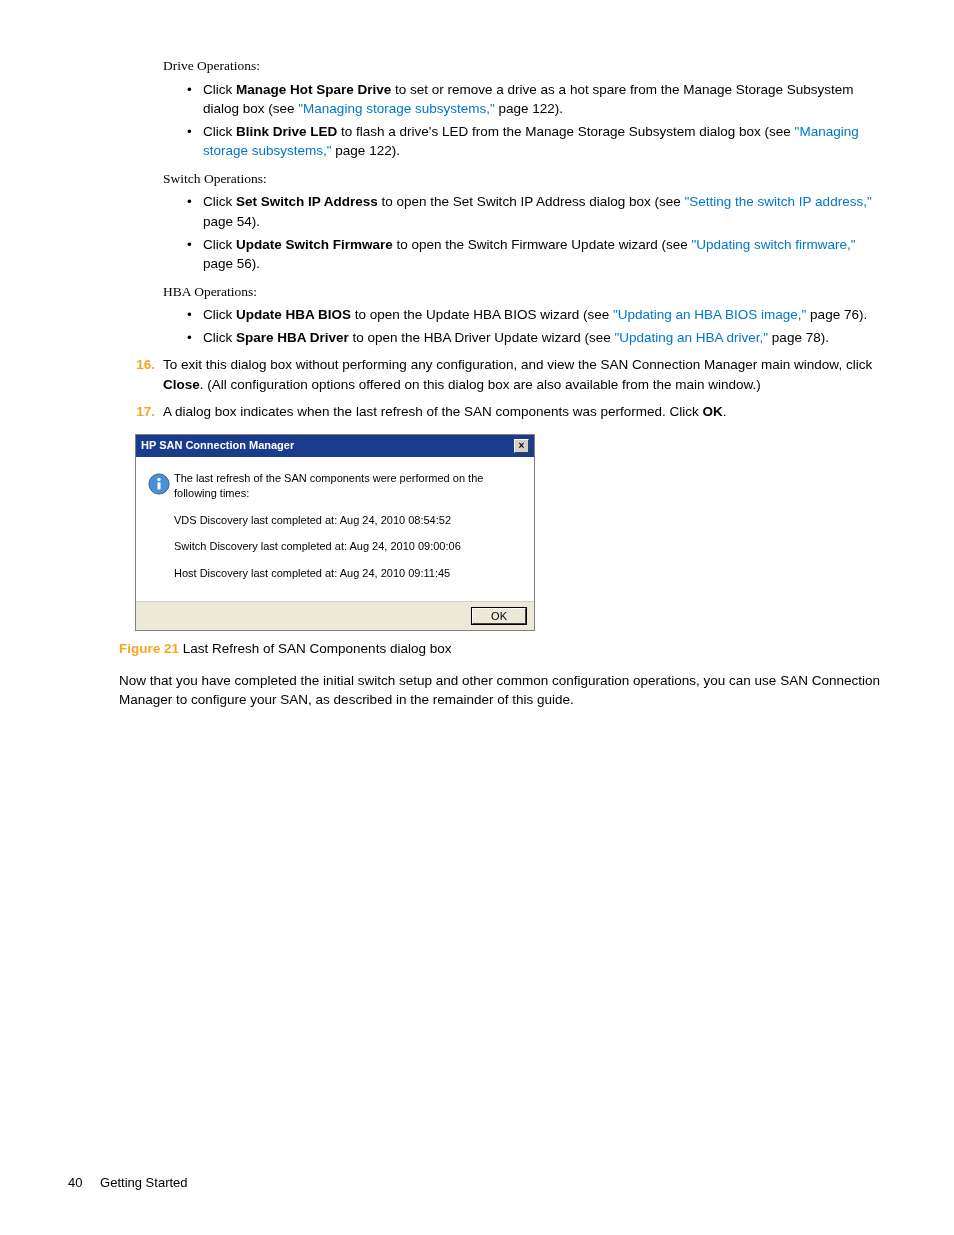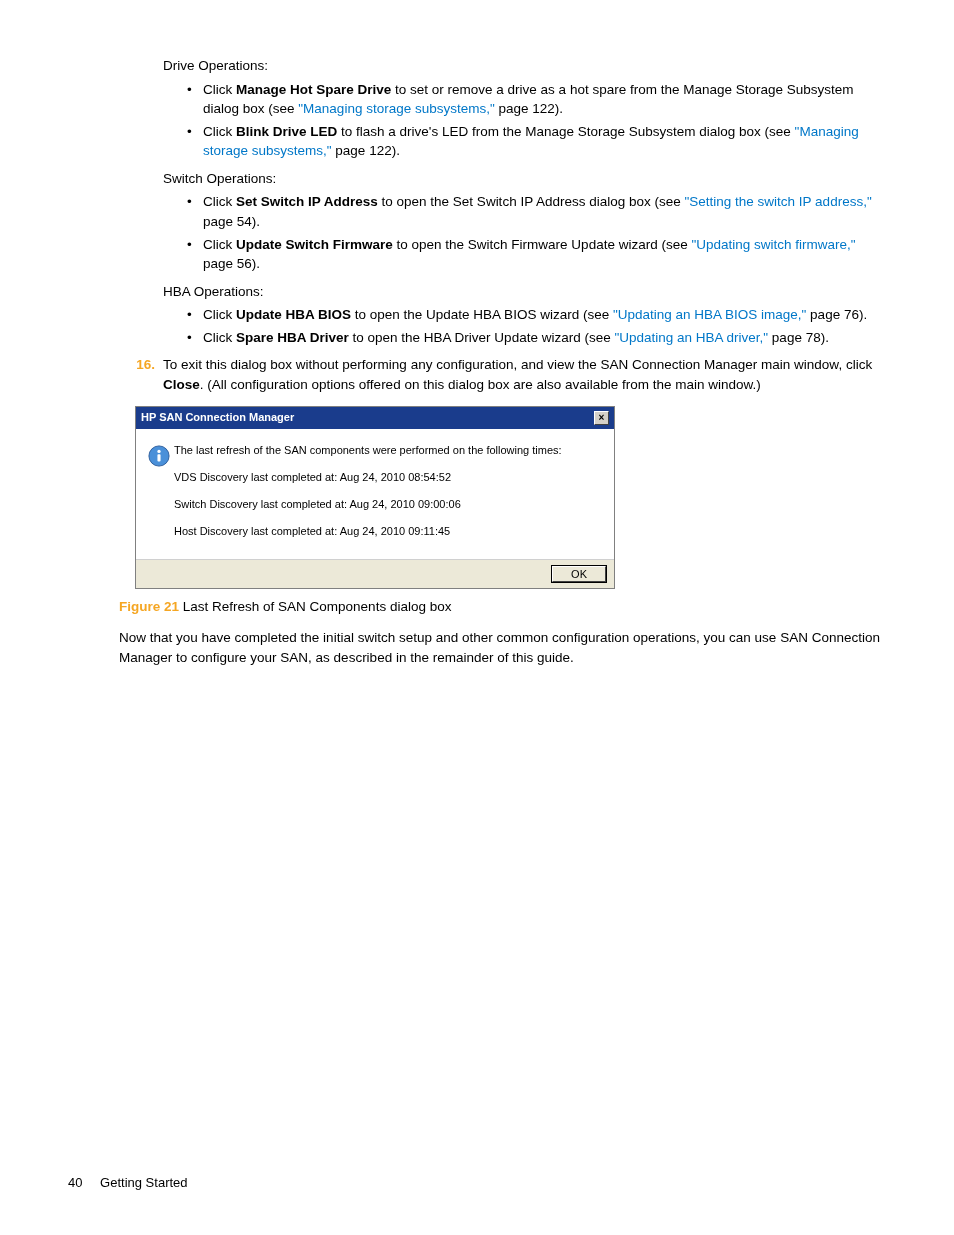--- a/index.html
+++ b/index.html
@@ -8,37 +8,37 @@
     font-size: 13.5px;
     line-height: 1.45;
     color: #000;
     background: #fff;
     width: 954px;
     height: 1235px;
     position: relative;
     padding: 50px 68px 0 68px;
   }
   .content { margin-left: 95px; }
-  .section-label { margin: 6px 0 4px 0; }
+  .section-label { margin: 6px 0 4px 0; font-family: Liberation Serif, serif; }
   ul.bullets { list-style: none; padding-left: 40px; margin-bottom: 8px; }
   ul.bullets li { position: relative; margin: 3px 0; }
   ul.bullets li::before {
     content: "•";
     position: absolute;
     left: -16px;
     top: 0;
   }
   .bold { font-weight: bold; margin-top: 15px; }
   .link { color: #0077c8; }
   .step { display: flex; margin: 8px 0; }
   .stepnum { color: #f5a623; font-weight: bold; min-width: 28px; text-align: right; padding-right: 8px; flex-shrink: 0; margin-left: -28px; }
   .stepbody { flex: 1; }
   .dialog-wrap { margin: 12px 0 6px 0; }
   .dialog {
-    width: 480px;
+    width: 400px;
     border: 1px solid #808080;
     background: #ece9d8;
     font-family: Tahoma, Arial, sans-serif;
   }
   .dialog-title {
     background: #1a3c8c;
     color: #fff;
     font-weight: bold;
     font-size: 11px;
     padding: 3px 5px;
@@ -135,20 +135,26 @@
     </li>
   </ul>
 
   <div class="step">
     <div class="stepnum">16.</div>
     <div class="stepbody">
       <span>To exit this dialog box without performing any configuration, and view the SAN Connection Manager main window, click </span><span class="bold">Close</span><span>. (All configuration options offered on this dialog box are also available from the main window.)</span>
     </div>
   </div>
 
+  <div class="step">
+    <div class="stepnum">17.</div>
+    <div class="stepbody">
+      <span>A dialog box indicates when the last refresh of the SAN components was performed. Click </span><span class="bold">OK</span><span>.</span>
+    </div>
+  </div>
 </div>
 
 <div class="dialog-wrap" style="margin-left:67px;">
   <div class="dialog">
     <div class="dialog-title">
       <span>HP SAN Connection Manager</span>
       <span class="close-x">×</span>
     </div>
     <div class="dialog-body">
       <svg class="info-icon" viewBox="0 0 24 24">

